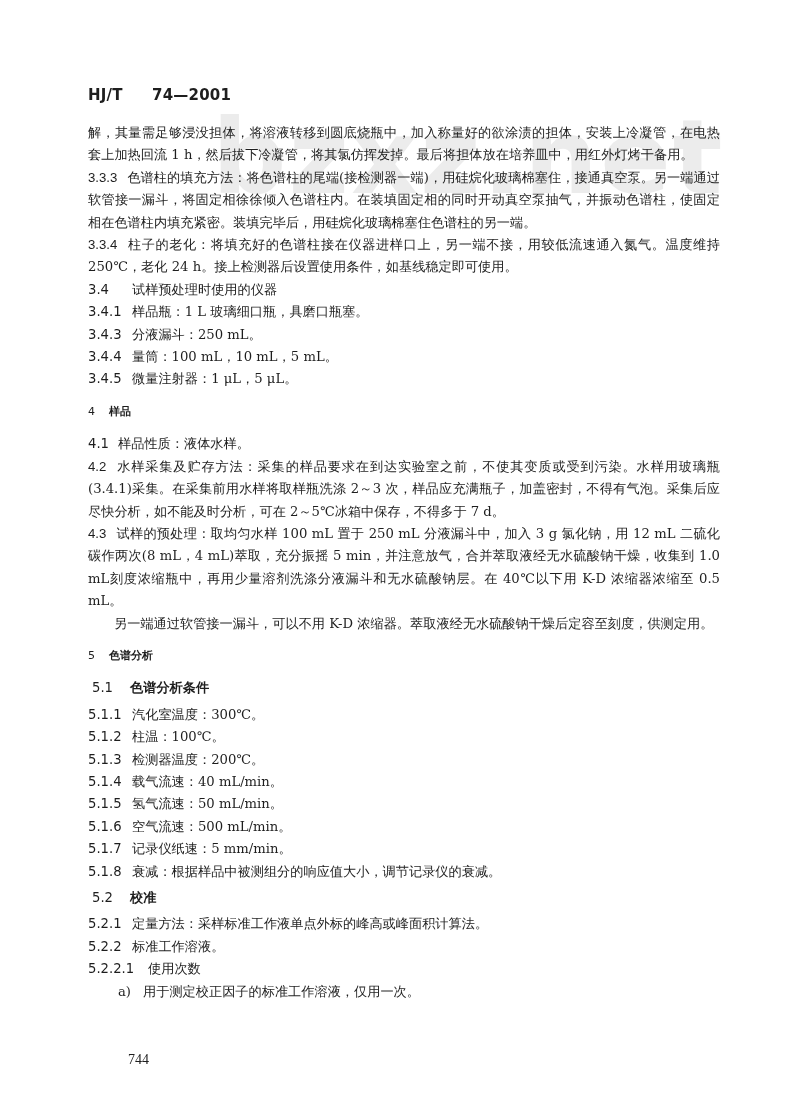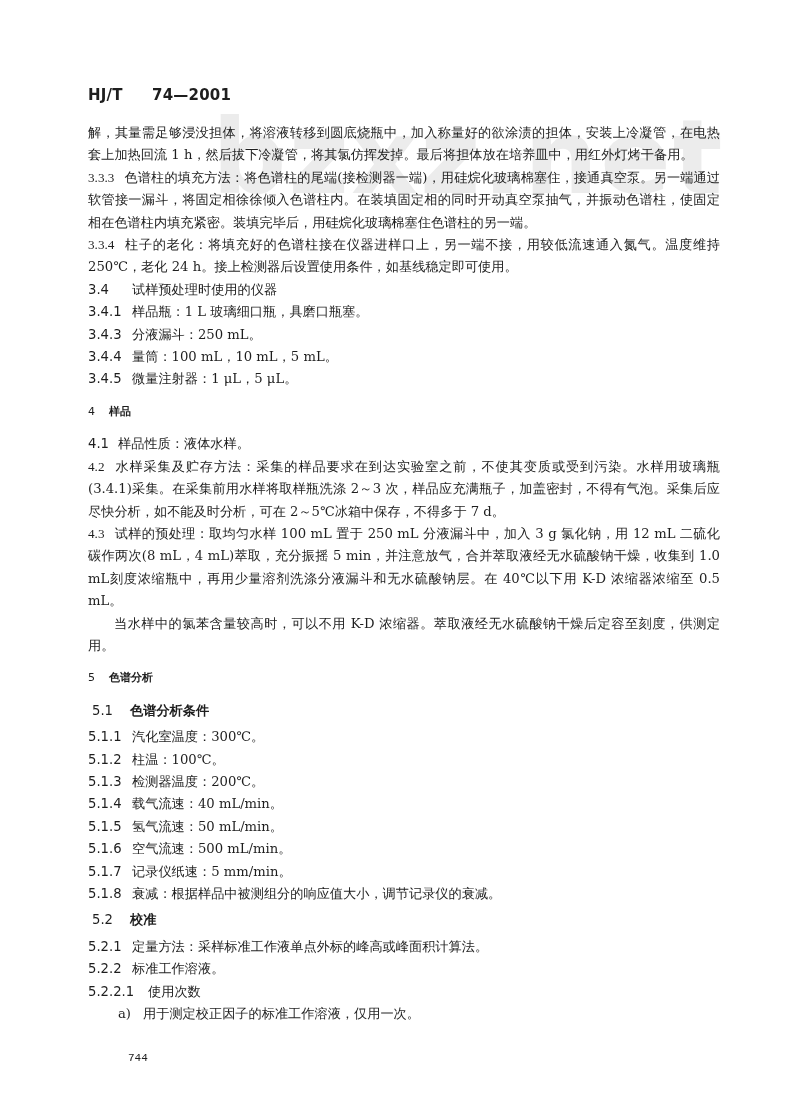--- a/index.html
+++ b/index.html
@@ -20,25 +20,25 @@
   .std-code .num { font-weight: bold; margin-left: 24px; }
   .body { position: absolute; left: 0; top: 122px; width: 632px; font-size: 13.2px; line-height: 22.4px; }
   .p { margin: 0; text-align: justify; }
   .clause { margin: 0; white-space: nowrap; }
   .clause .no { font-family: "DejaVu Sans", sans-serif; display: inline-block; min-width: 44px; margin-right: 0; }
   .clause .no.wide { min-width: 60px; }
   .h1 { margin: 10px 0 10px 0; font-family: "DejaVu Sans", sans-serif; font-weight: bold; font-size: 11px; }
   .h1 .no { font-weight: normal; margin-right: 14px; }
   .h2 { margin: 4px; font-family: "DejaVu Sans", sans-serif; font-weight: bold; }
   .h2 .no { font-weight: normal; display: inline-block; min-width: 44px; margin-right: 4px; }
-  .para-block .no { font-family: Liberation Serif, serif; margin-right: 10px; }
+  .para-block .no { font-family: Liberation Sans, sans-serif; margin-right: 10px; }
   .indent { text-indent: 26px; }
   .list-item { margin: 0 0 0 30px; }
   .list-item .mark { margin-right: 12px; }
-  .folio { position: absolute; left: 128px; top: 1052px; font-size: 11px; font-family: Liberation Mono, monospace; }
+  .folio { position: absolute; left: 128px; top: 1052px; font-size: 14px; font-family: Liberation Serif, serif; }
 </style>
 </head>
 <body>
 
 <div class="watermark">bzxz.net</div>
 
 <div class="page">
   <div class="std-code">
     <span>HJ/T</span>
     <span class="num">74—2001</span>
@@ -61,21 +61,21 @@
     <p class="clause"><span class="no">3.4.3</span><span>分液漏斗：250 mL。</span></p>
     <p class="clause"><span class="no">3.4.4</span><span>量筒：100 mL，10 mL，5 mL。</span></p>
     <p class="clause"><span class="no">3.4.5</span><span>微量注射器：1 μL，5 μL。</span></p>
 
     <p class="h1">
       <span class="no">4</span><span>样品</span>
     </p>
     <p class="clause"><span class="no" style="min-width:30px">4.1</span><span>样品性质：液体水样。</span></p>
     <p class="p para-block"><span class="no">4.2</span><span>水样采集及贮存方法：采集的样品要求在到达实验室之前，不使其变质或受到污染。水样用玻璃瓶(3.4.1)采集。在采集前用水样将取样瓶洗涤 2～3 次，样品应充满瓶子，加盖密封，不得有气泡。采集后应尽快分析，如不能及时分析，可在 2～5℃冰箱中保存，不得多于 7 d。</span></p>
     <p class="p para-block"><span class="no">4.3</span><span>试样的预处理：取均匀水样 100 mL 置于 250 mL 分液漏斗中，加入 3 g 氯化钠，用 12 mL 二硫化碳作两次(8 mL，4 mL)萃取，充分振摇 5 min，并注意放气，合并萃取液经无水硫酸钠干燥，收集到 1.0 mL刻度浓缩瓶中，再用少量溶剂洗涤分液漏斗和无水硫酸钠层。在 40℃以下用 K-D 浓缩器浓缩至 0.5 mL。</span></p>
-    <p class="p indent">当水样中的氯苯含量较高时，可以不用 K-D 浓缩器。萃取液经无水硫酸钠干燥后定容至刻度，供测定用。</p>
+    <p class="p indent">另一端通过软管接一漏斗，可以不用 K-D 浓缩器。萃取液经无水硫酸钠干燥后定容至刻度，供测定用。</p>
 
     <p class="h1">
       <span class="no">5</span><span>色谱分析</span>
     </p>
     <p class="h2"><span class="no" style="min-width:34px">5.1</span><span>色谱分析条件</span></p>
     <p class="clause"><span class="no">5.1.1</span><span>汽化室温度：300℃。</span></p>
     <p class="clause"><span class="no">5.1.2</span><span>柱温：100℃。</span></p>
     <p class="clause"><span class="no">5.1.3</span><span>检测器温度：200℃。</span></p>
     <p class="clause"><span class="no">5.1.4</span><span>载气流速：40 mL/min。</span></p>
     <p class="clause"><span class="no">5.1.5</span><span>氢气流速：50 mL/min。</span></p>

